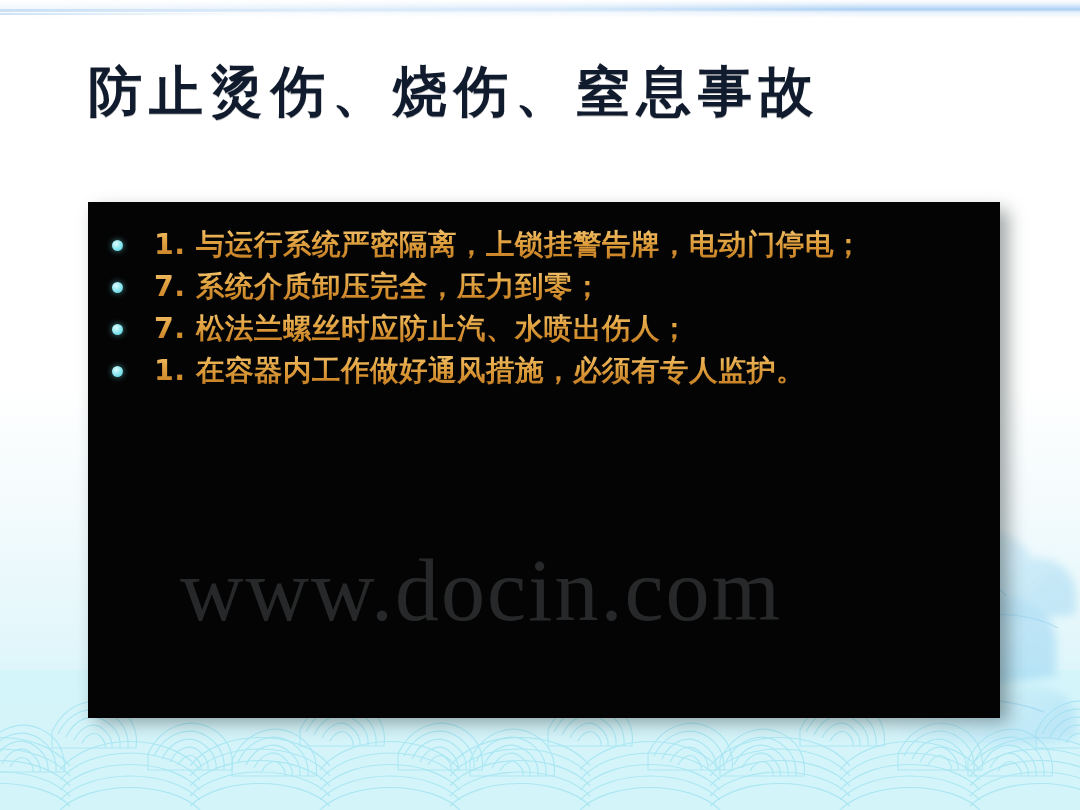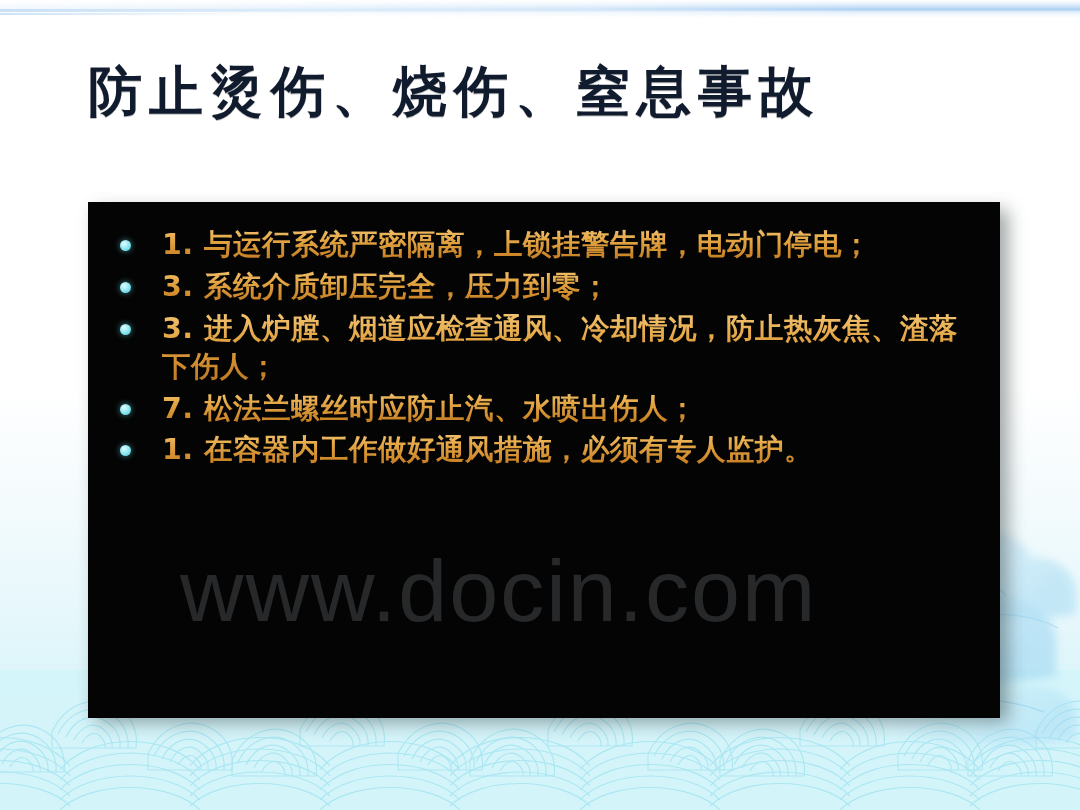--- a/index.html
+++ b/index.html
@@ -146,21 +146,21 @@
     overflow: hidden;
   }
 
   
   .watermark {
     position: absolute;
     left: 92px;
     top: 338px;
     width: 700px;
     text-align: left;
-    font-family: Liberation Sans, sans-serif;
+    font-family: Liberation Serif, serif;
     font-size: 88px;
     font-weight: 400;
     letter-spacing: 2px;
     color: rgba(190,196,200,0.19);
     white-space: nowrap;
     pointer-events: none;
     user-select: none;
   }
 
   .bullet-list {
@@ -168,21 +168,21 @@
     left: 0;
     top: 24px;
     width: 912px;
     padding: 0;
     margin: 0;
     list-style: none;
   }
 
   .bullet-item {
     position: relative;
-    margin: 0 0 4px 8px;
+    margin: 0 0 4px 0;
     padding: 0 24px 0 66px;
     font-family: "DejaVu Sans", "Liberation Sans", sans-serif;
     font-size: 28.5px;
     font-weight: 700;
     line-height: 1.33;
     letter-spacing: 0.5px;
     color: #e0a03c;
     background: linear-gradient(to bottom, #f3c777 0%, #e5a847 34%, #cf8a2c 72%, #b9751f 100%);
     -webkit-background-clip: text;
     background-clip: text;
@@ -305,25 +305,21 @@
 
     <div class="watermark">www.docin.com</div>
 
     <ul class="bullet-list">
       <li class="bullet-item">
         <span class="bullet-dot"></span>
         <span>1. 与运行系统严密隔离，上锁挂警告牌，电动门停电；</span>
       </li>
       <li class="bullet-item">
         <span class="bullet-dot"></span>
-        <span>3. 系统介质卸压完全，压力到零；</span>
-      </li>
-      <li class="bullet-item">
-        <span class="bullet-dot"></span>
-        <span>3.  进入炉膛、烟道应检查通风、冷却情况，防止热灰焦、渣落下伤人；</span>
+        <span>7. 系统介质卸压完全，压力到零；</span>
       </li>
       <li class="bullet-item">
         <span class="bullet-dot"></span>
         <span>7. 松法兰螺丝时应防止汽、水喷出伤人；</span>
       </li>
       <li class="bullet-item">
         <span class="bullet-dot"></span>
         <span>1. 在容器内工作做好通风措施，必须有专人监护。</span>
       </li>
     </ul>

